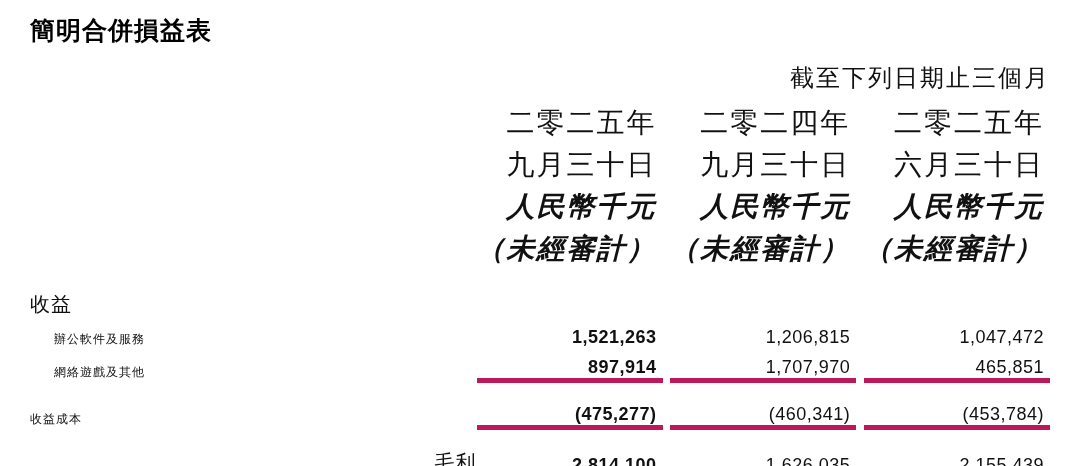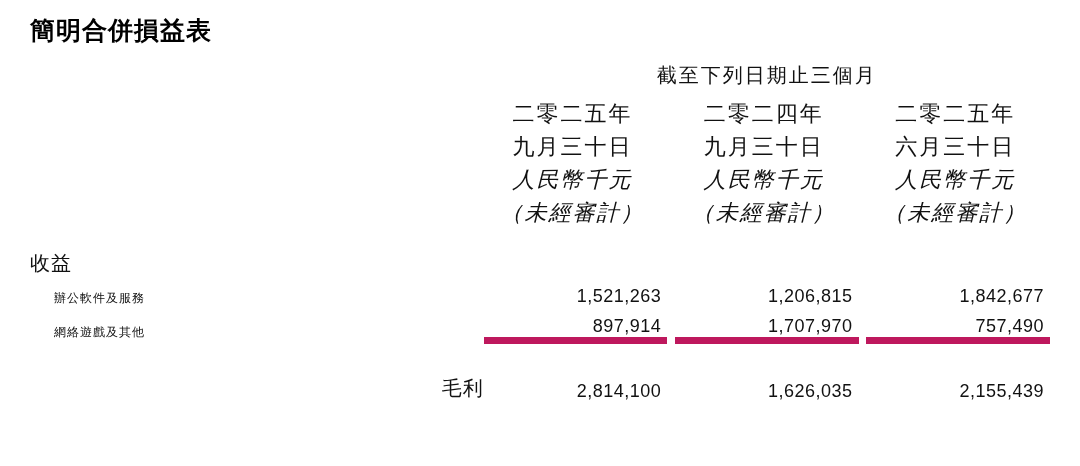--- a/index.html
+++ b/index.html
@@ -42,35 +42,36 @@
   table.fin td, table.fin th {
     padding: 0;
     vertical-align: bottom;
     font-weight: normal;
   }
   .col-label { width: 460px; text-align: left; }
   .col-num   { width: 178px; text-align: right; padding-right: 6px !important; }
   .col-gap   { width: 8px; }
 
   .spanhdr {
-    text-align: center;
+    text-align: right;
     font-family: "Liberation Serif", "DejaVu Serif", serif;
-    font-size: 20px;
+    font-size: 24px;
     padding-bottom: 8px !important;
     letter-spacing: 2px;
   }
   .hdr {
-    text-align: center;
-    font-size: 22px;
+    text-align: right;
+    font-size: 28px;
     letter-spacing: 2px;
     line-height: 1.5;
     padding-right: 6px !important;
   }
   .hdr .ital {
     font-style: italic;
+    font-weight: bold;
   }
   .hdr-block { white-space: nowrap; }
 
   .rowspace td { height: 18px; }
 
   .lbl-bold {
     font-family: Liberation Mono, monospace;
     font-weight: bold;
     font-size: 20px;
     letter-spacing: 1px;
@@ -81,24 +82,24 @@
   }
   .indent { padding-left: 24px !important; }
 
   .num {
     font-family: "Liberation Sans", "DejaVu Sans", sans-serif;
     font-size: 18px;
     text-align: right;
     letter-spacing: 0.5px;
   }
   .num.b {
-    font-weight: normal;
+    font-weight: bold;
   }
   .line-under td.col-num {
-    border-bottom: 7px solid #be185d;
+    border-bottom: 5px solid #be185d;
   }
   .tall td { height: 34px; text-align: right; }
   .mid td { height: 30px; }
   .gaprow td { height: 12px; }
 </style>
 </head>
 <body>
 
 <div class="page">
 
@@ -156,37 +157,45 @@
       <td></td>
       <td class="num col-num"></td>
     </tr>
 
     <tr class="mid">
       <td class="lbl indent">辦公軟件及服務</td>
       <td class="num b col-num">1,521,263</td>
       <td></td>
       <td class="num col-num">1,206,815</td>
       <td></td>
-      <td class="num col-num">1,842,677</td>
+      <td class="num col-num">1,047,472</td>
     </tr>
 
     <tr class="mid line-under">
       <td class="lbl indent">網絡遊戲及其他</td>
       <td class="num b col-num">897,914</td>
       <td></td>
       <td class="num col-num">1,707,970</td>
       <td></td>
-      <td class="num col-num">757,490</td>
+      <td class="num col-num">465,851</td>
     </tr>
 
     <tr class="gaprow">
       <td colspan="6"></td>
     </tr>
 
 
+    <tr class="mid line-under">
+      <td class="lbl">收益成本</td>
+      <td class="num b col-num">(475,277)</td>
+      <td></td>
+      <td class="num col-num">(460,341)</td>
+      <td></td>
+      <td class="num col-num">(453,784)</td>
+    </tr>
 
     <tr class="gaprow">
       <td colspan="6"></td>
     </tr>
 
     <tr class="tall">
       <td class="lbl-bold">毛利</td>
       <td class="num b col-num">2,814,100</td>
       <td></td>
       <td class="num col-num">1,626,035</td>

